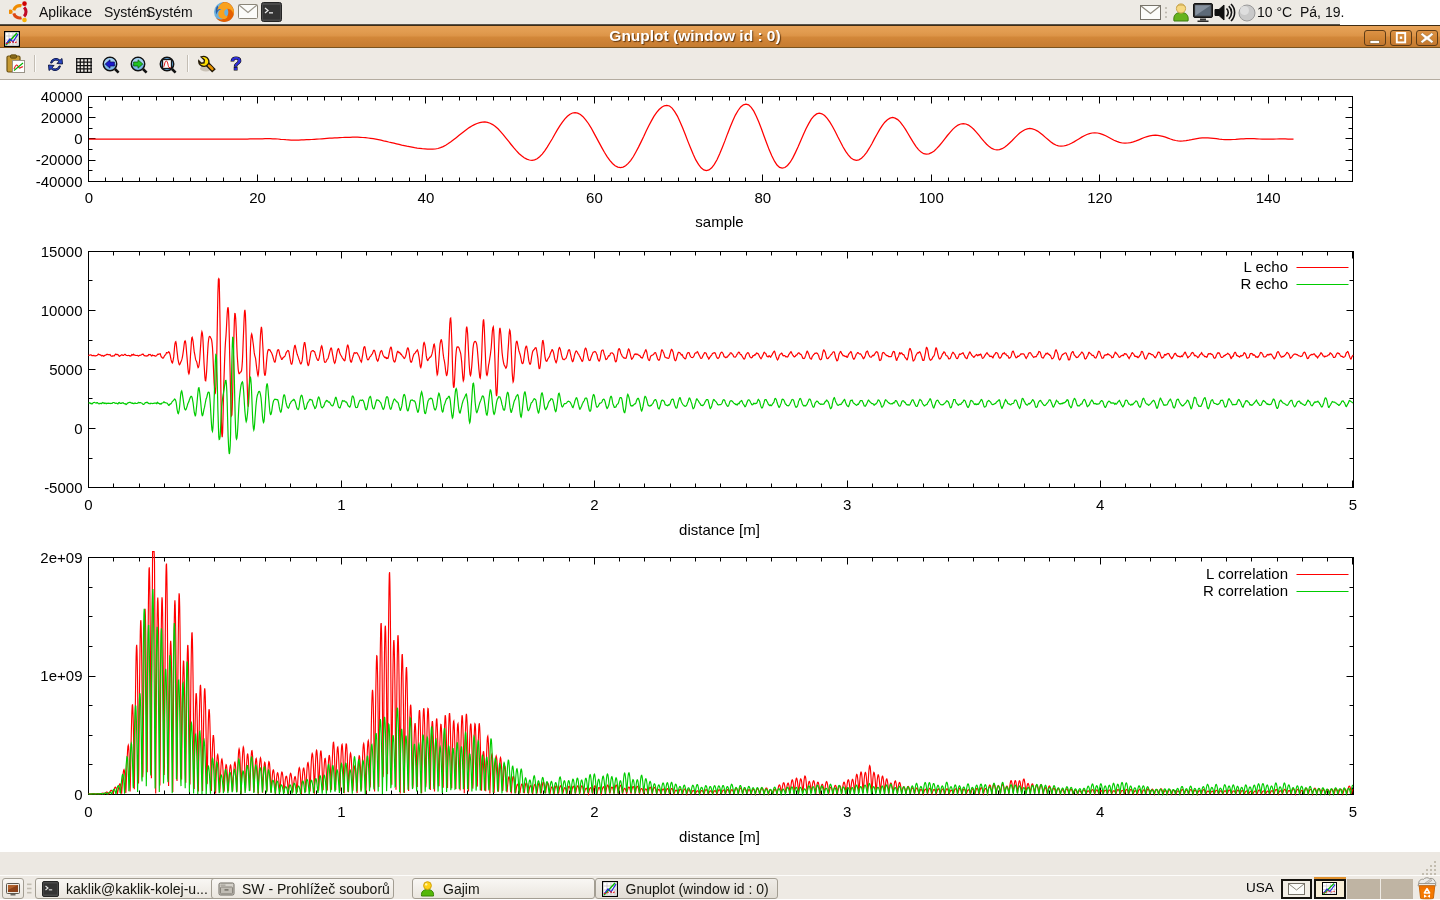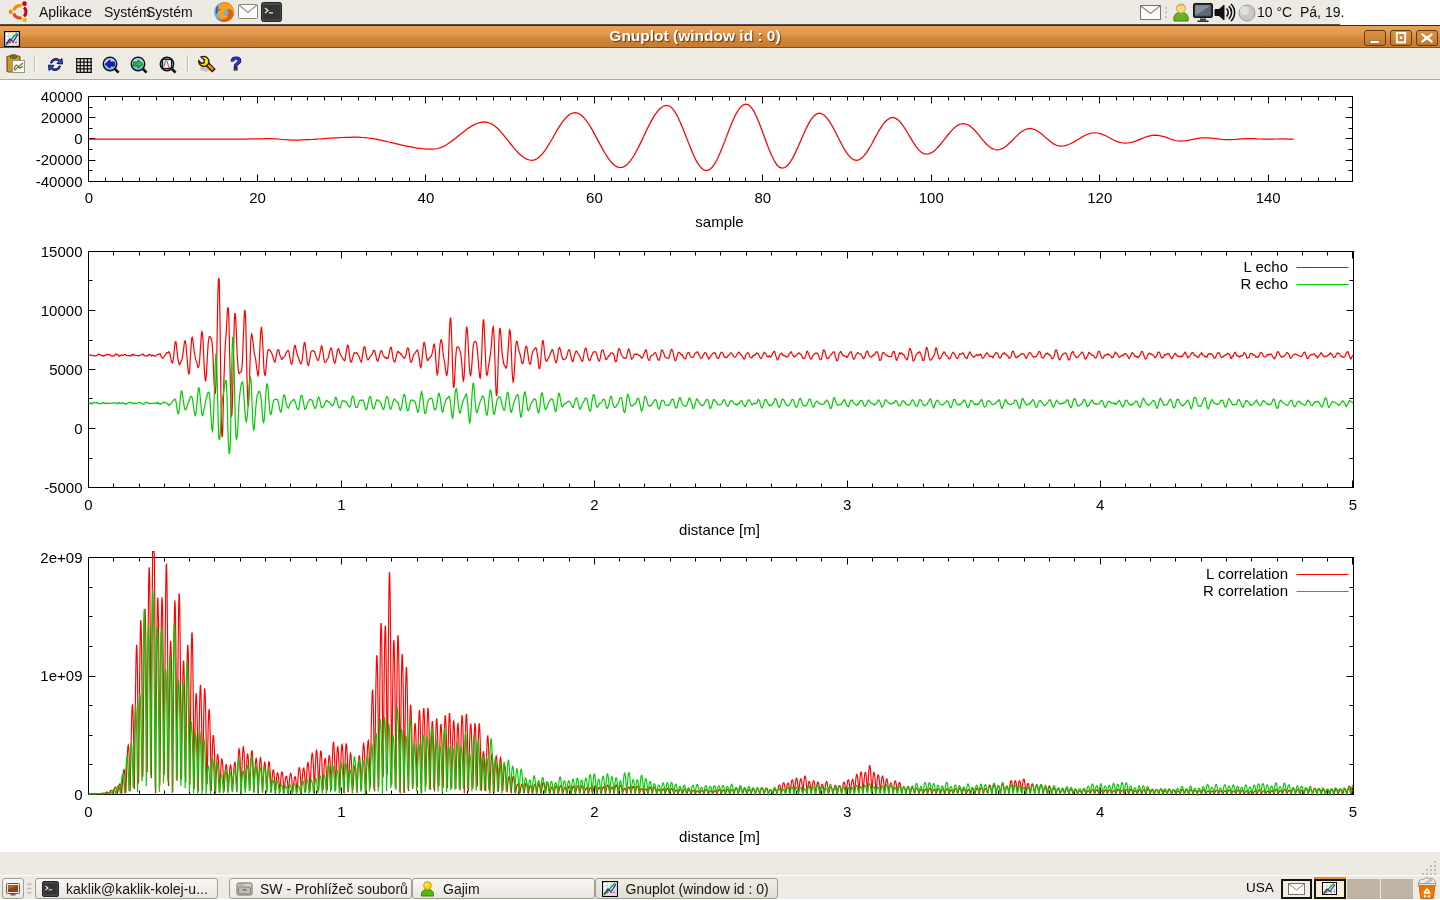--- a/index.html
+++ b/index.html
@@ -249,21 +249,21 @@
  </svg>
  <div class="abs tkbtn" style="left:35px;width:183px">
   <svg class="ic" width="17" height="16" viewBox="0 0 17 16">
    <rect x="0.5" y="0.5" width="16" height="15" rx="1.5" fill="#4a4a4a" stroke="#252525"></rect>
    <rect x="1.8" y="2.5" width="13.4" height="11" fill="#343434"></rect>
    <path d="M3.5 5 L6 7 L3.5 9" fill="none" stroke="#e8e8e8" stroke-width="1.1"></path>
    <rect x="6.8" y="8.3" width="3.4" height="1.1" fill="#e8e8e8"></rect>
   </svg>
   <span class="lbl">kaklik@kaklik-kolej-u...</span>
  </div>
- <div class="abs tkbtn" style="left:229px;width:183px">
+ <div class="abs tkbtn" style="left:211px;width:183px">
   <svg class="ic" width="17" height="16" viewBox="0 0 17 16">
    <rect x="1" y="2" width="15" height="12" rx="1.5" fill="#d5d2cb" stroke="#6e6a62"></rect>
    <rect x="2.5" y="6" width="12" height="6.8" rx="0.8" fill="#c0bcb4" stroke="#8a867e"></rect>
    <rect x="6.5" y="8.2" width="4" height="1.4" fill="#6e6a62"></rect>
    <rect x="2.5" y="3.5" width="5" height="1.4" fill="#aaa69e"></rect>
   </svg>
   <span class="lbl">SW - Prohlížeč souborů</span>
  </div>
  <div class="abs tkbtn" style="left:412px;width:183px">
   <svg class="ic" width="17" height="16" viewBox="0 0 17 16">

